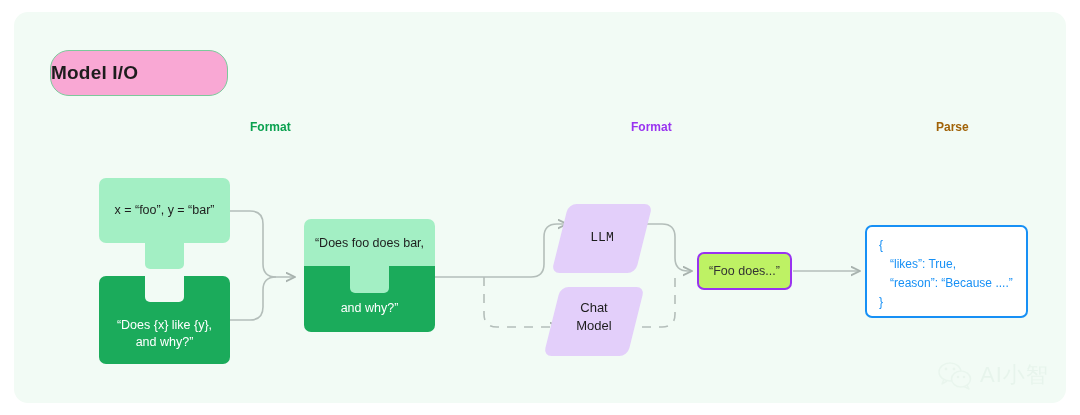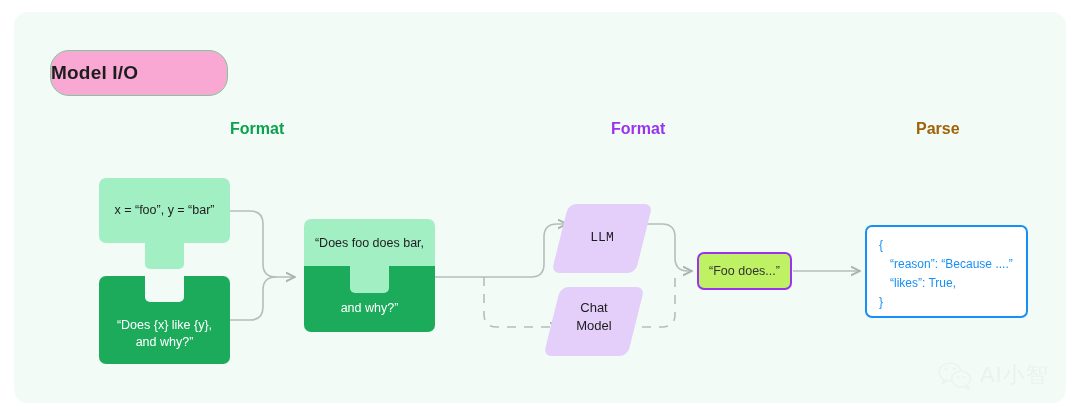--- a/index.html
+++ b/index.html
@@ -44,23 +44,24 @@
   #title-badge .badge-text {
     font-size: 19px;
     font-weight: bold;
     color: #1d1d1d;
     letter-spacing: .2px;
   }
 
   
   .stage-heading {
     position: absolute;
-    font-size: 16px;
+    font-size: 12px;
     font-weight: bold;
     white-space: nowrap;
+    margin-left: 20px;
   }
   #heading-format  { left: 216px; top: 108px; color: #0aa14f; }
   #heading-predict { left: 597px; top: 108px; color: #9933f0; }
   #heading-parse   { left: 902px; top: 108px; color: #a16207; }
 
   
   .piece {
     position: absolute;
     box-sizing: border-box;
   }
@@ -319,22 +320,22 @@
   <div class="model-shape" id="model-chat"></div>
   <div class="model-label" id="model-chat-label">Chat
 Model</div>
 
   <div id="box-raw-output">
     <span class="raw-text">“Foo does...”</span>
   </div>
 
   <div id="box-parsed-output">
     <div class="json-line">{</div>
+    <div class="json-line json-indent">“likes”: True,</div>
     <div class="json-line json-indent">“reason”: “Because ....”</div>
-    <div class="json-line json-indent">“likes”: True,</div>
     <div class="json-line">}</div>
   </div>
 
   <div id="watermark">
     <svg width="40" height="30" viewBox="0 0 40 30">
       <g fill="none" stroke="#d5e9dd" stroke-width="1.5">
         <ellipse cx="14" cy="12" rx="11" ry="9"></ellipse>
         <path d="M8,19 L6,24 L11,21" stroke-linejoin="round"></path>
         <ellipse cx="25" cy="19" rx="9.5" ry="8" fill="#f2fbf5"></ellipse>
         <path d="M31,25 L33,29 L28,26.5" stroke-linejoin="round"></path>

